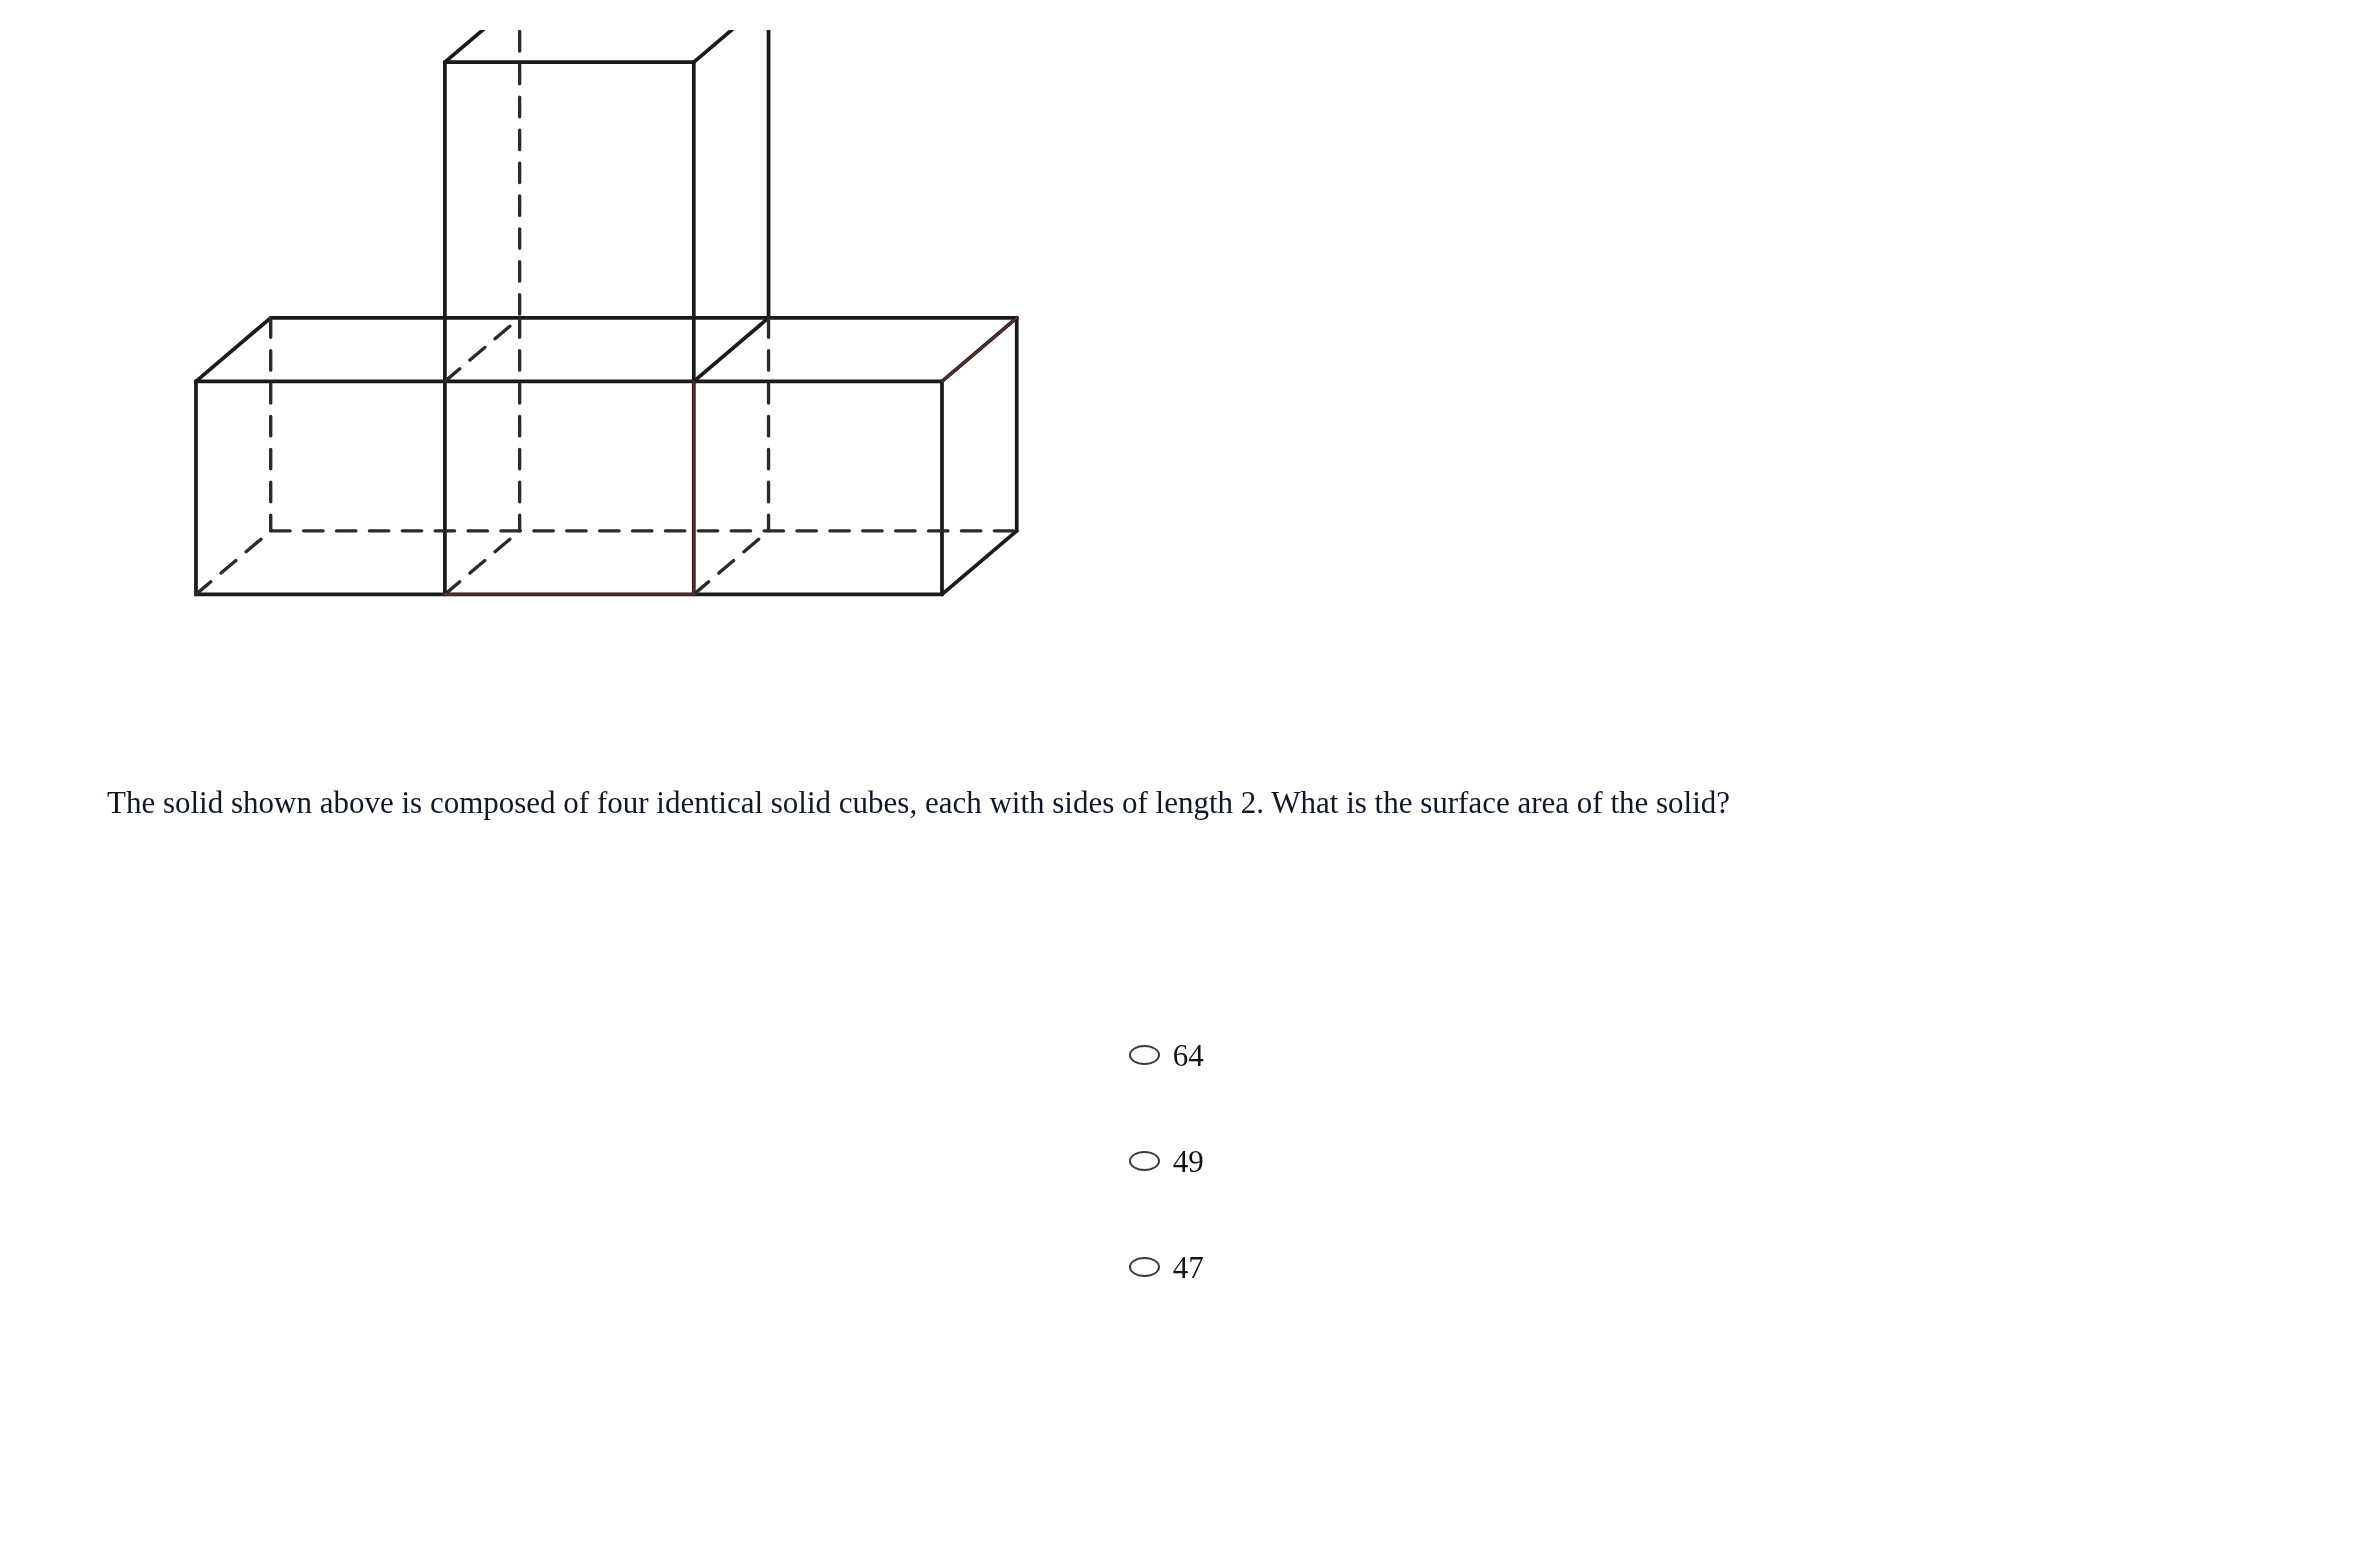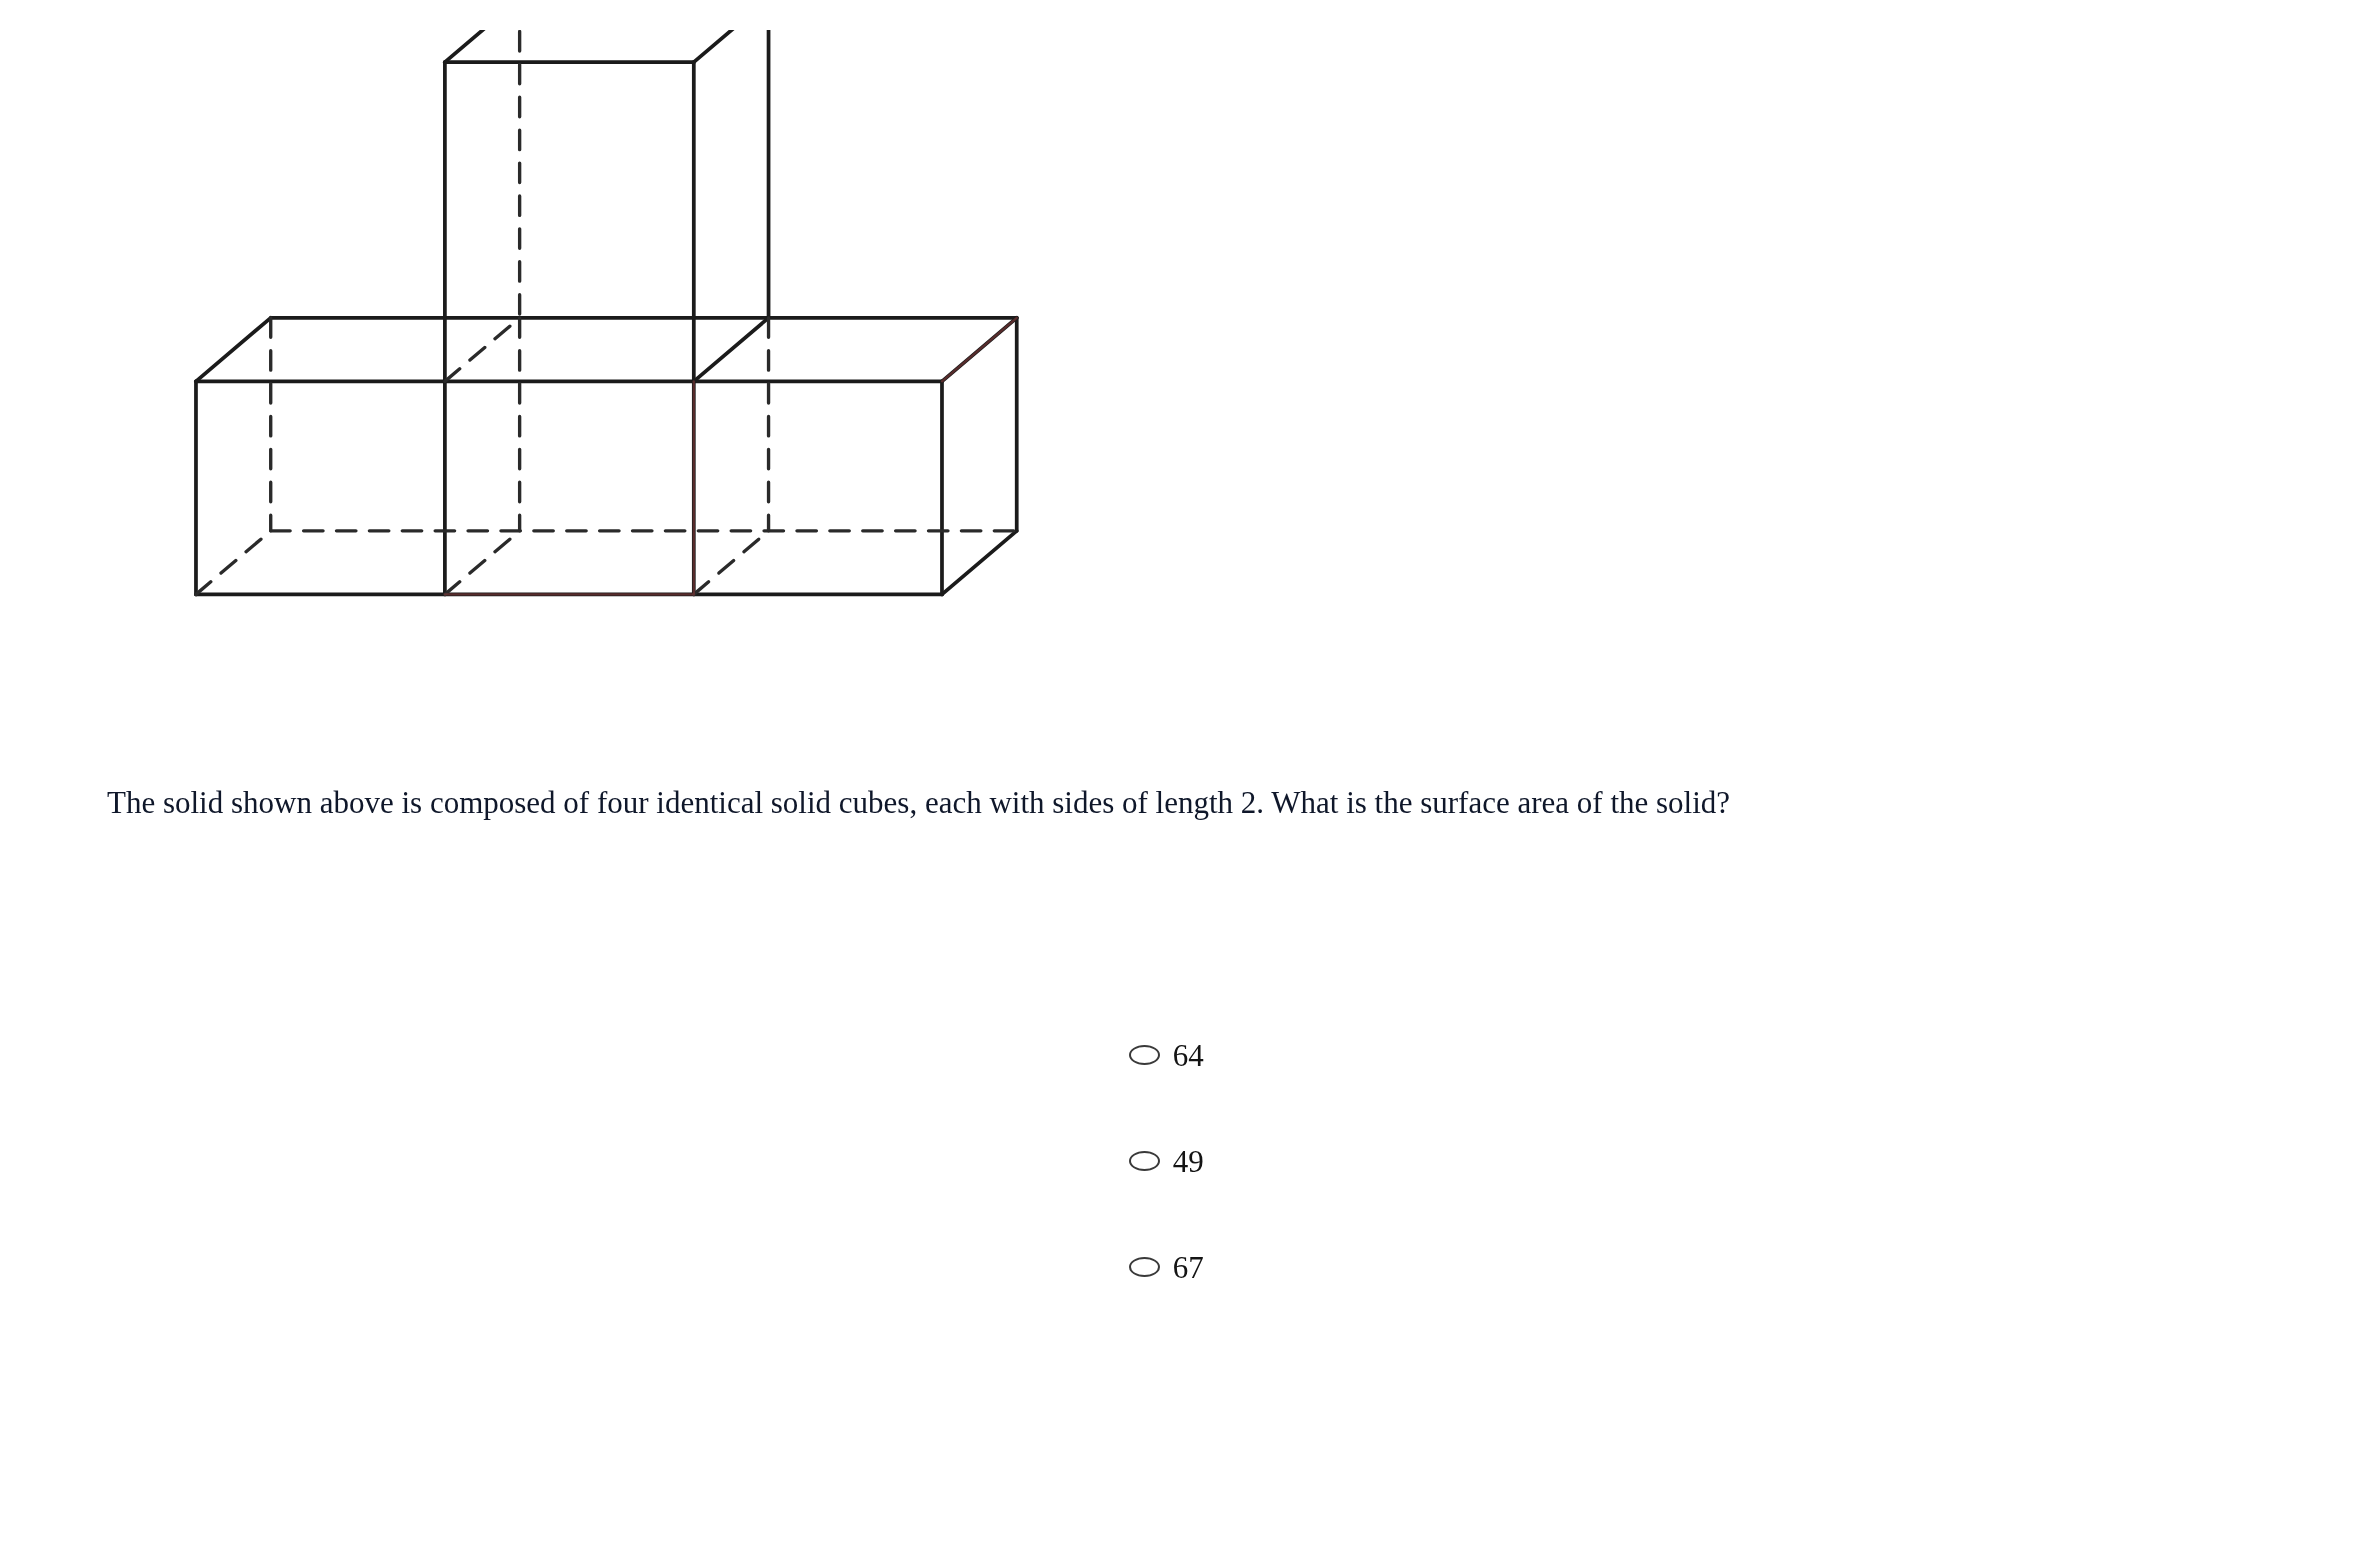--- a/index.html
+++ b/index.html
@@ -125,16 +125,16 @@
   <div class="choice-row">
     <span class="radio"></span>
     <span class="choice-label">64</span>
   </div>
   <div class="choice-row">
     <span class="radio"></span>
     <span class="choice-label">49</span>
   </div>
   <div class="choice-row">
     <span class="radio"></span>
-    <span class="choice-label">67</span>
+    <span class="choice-label">47</span>
   </div>
 </div>
 
 
 </body></html>

